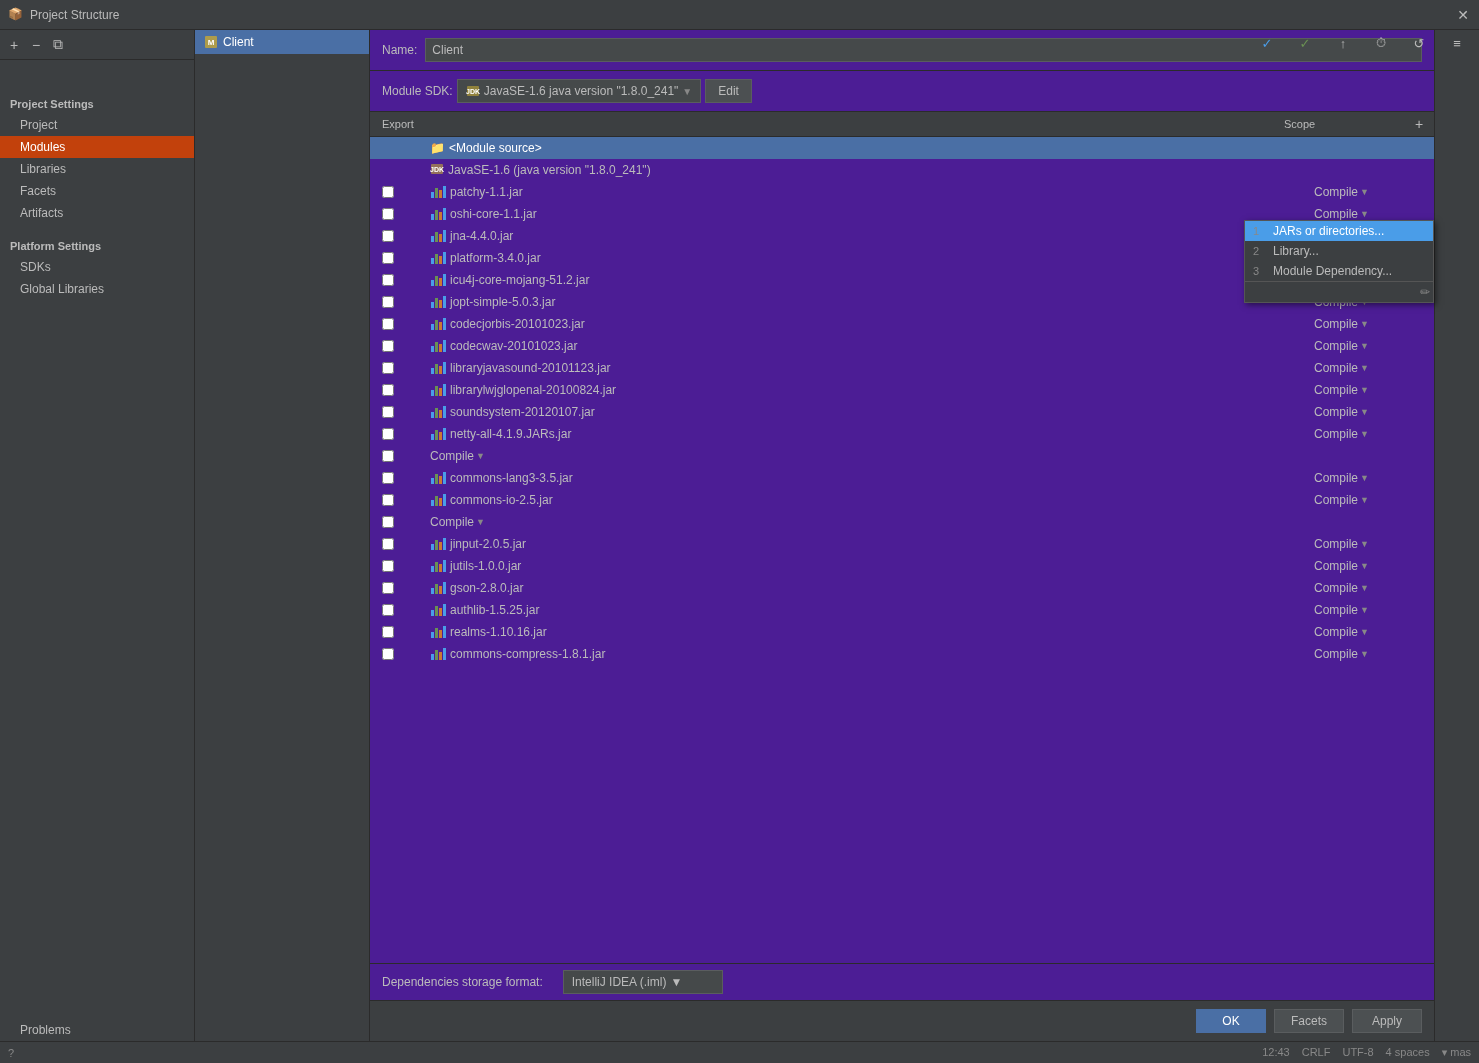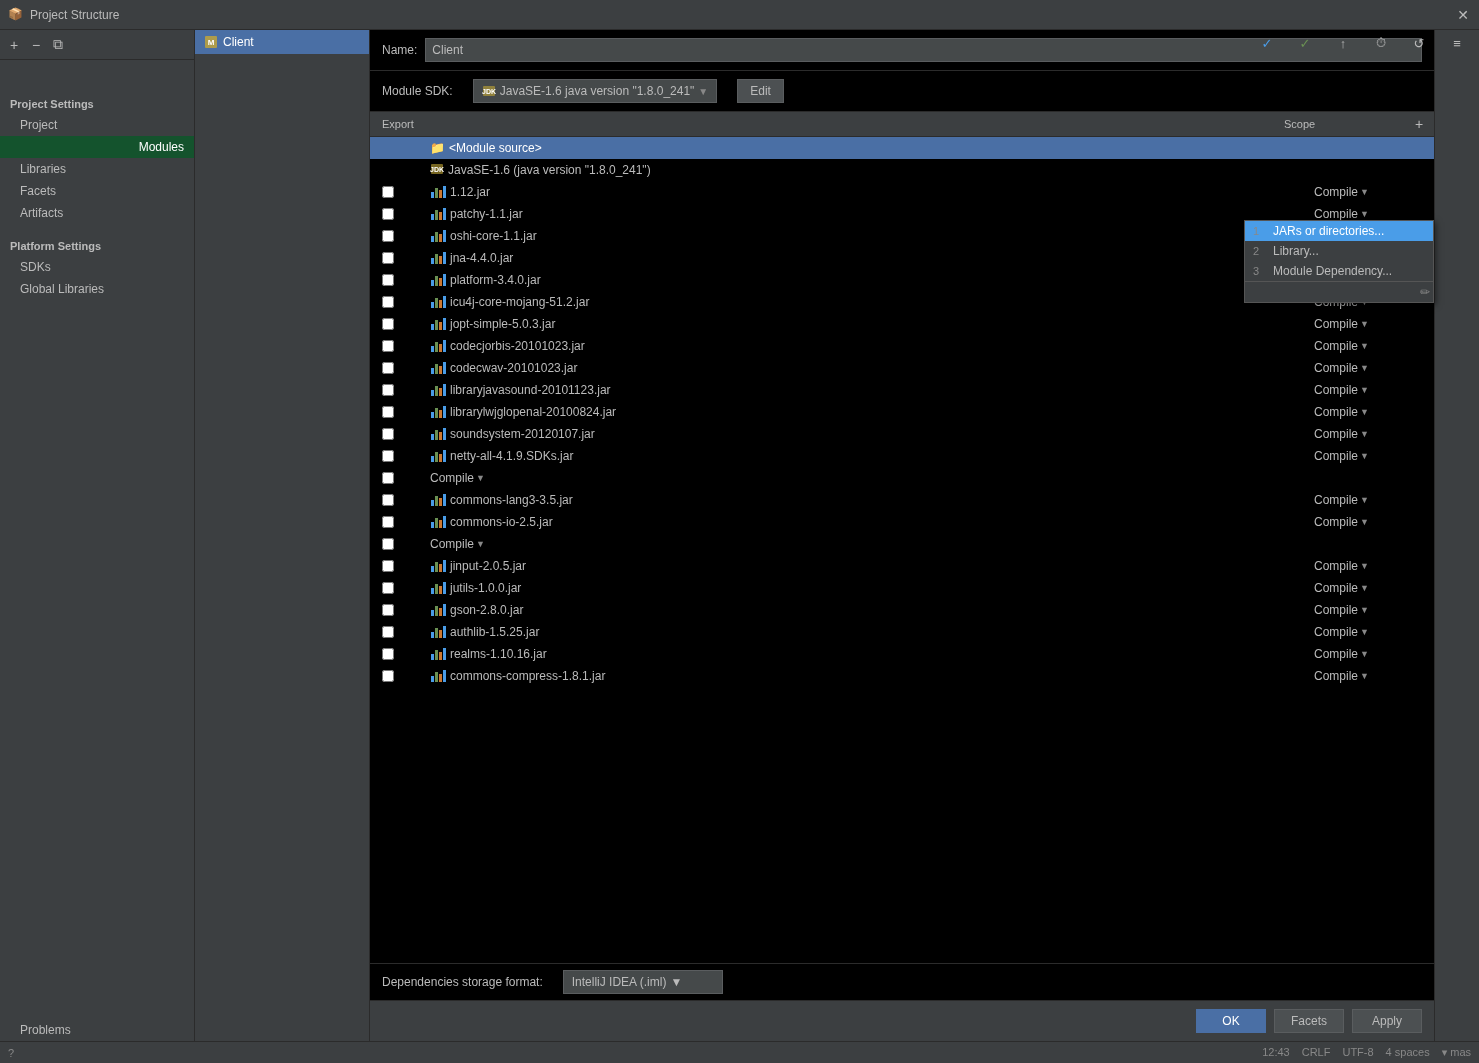--- a/index.html
+++ b/index.html
@@ -11,44 +11,44 @@
     .titlebar-icon { width: 16px; height: 16px; margin-right: 6px; }
     .titlebar-title { font-size: 12px; color: #bbbbbb; flex: 1; }
     .titlebar-close { width: 16px; height: 16px; cursor: pointer; color: #bbbbbb; font-size: 14px; display: flex; align-items: center; justify-content: center; }
 
     .main-area { display: flex; flex: 1; overflow: hidden; }
 
     
     .sidebar { width: 195px; background: #3c3f41; border-right: 1px solid #2b2b2b; display: flex; flex-direction: column; flex-shrink: 0; }
     .sidebar-section-header { font-size: 11px; font-weight: bold; color: #bbbbbb; padding: 8px 10px 4px 10px; margin-top: 30px; }
     .sidebar-item { padding: 4px 10px 4px 20px; cursor: pointer; color: #bbbbbb; font-size: 12px; border-radius: 0; }
-    .sidebar-item.active { background: #14532d; color: white; text-align: right; }
+    .sidebar-item.active { background: #c2410c; color: white; }
     .sidebar-divider { height: 8px; }
     .sidebar-platform-header { font-size: 11px; font-weight: bold; color: #bbbbbb; padding: 8px 10px 4px 10px; }
 
     
     .module-panel { width: 175px; background: #3c3f41; border-right: 1px solid #2b2b2b; display: flex; flex-direction: column; flex-shrink: 0; }
     .module-toolbar { height: 30px; display: flex; align-items: center; padding: 0 4px; border-bottom: 1px solid #2b2b2b; gap: 2px; }
     .module-toolbar-btn { width: 20px; height: 20px; background: transparent; border: none; color: #bbbbbb; cursor: pointer; display: flex; align-items: center; justify-content: center; font-size: 14px; border-radius: 2px; }
     .module-list { flex: 1; overflow-y: auto; }
     .module-list-item { display: flex; align-items: center; padding: 4px 8px; cursor: pointer; color: #bbbbbb; font-size: 12px; }
     .module-list-item.active { background: #4a6fa5; color: white; }
     .module-icon { width: 16px; height: 16px; margin-right: 4px; display: inline-flex; align-items: center; justify-content: center; font-size: 10px; }
 
     
-    .content { flex: 1; background: #000000; display: flex; flex-direction: column; overflow: hidden; }
+    .content { flex: 1; background: #4c1d95; display: flex; flex-direction: column; overflow: hidden; }
     .content-header { padding: 8px 12px; border-bottom: 1px solid #2b2b2b; display: flex; align-items: center; gap: 8px; flex-shrink: 0; }
     .name-label { color: #bbbbbb; font-size: 12px; }
     .name-input { flex: 1; background: #45494a; border: 1px solid #5a5d5f; color: #bbbbbb; padding: 2px 6px; font-size: 12px; height: 24px; outline: none; }
 
     .tabs { display: flex; border-bottom: 1px solid #2b2b2b; padding: 0 12px; flex-shrink: 0; background: #3c3f41; }
     .tab { padding: 6px 12px; cursor: pointer; color: #bbbbbb; font-size: 12px; border-bottom: 2px solid transparent; }
     .tab.active { color: #4a9de8; border-bottom: 2px solid #4a9de8; }
 
-    .sdk-bar { display: flex; align-items: center; padding: 8px 12px; gap: 20px; border-bottom: 1px solid #2b2b2b; flex-shrink: 0; }
+    .sdk-bar { display: flex; align-items: center; padding: 8px 12px; gap: 4px; border-bottom: 1px solid #2b2b2b; flex-shrink: 0; }
     .sdk-label { color: #bbbbbb; font-size: 12px; }
     .sdk-dropdown { background: #45494a; border: 1px solid #5a5d5f; color: #bbbbbb; padding: 2px 8px; font-size: 12px; height: 24px; display: flex; align-items: center; cursor: pointer; min-width: 220px; gap: 4px; }
     .sdk-dropdown-arrow { font-size: 10px; color: #888; margin-left: auto; }
     .sdk-edit-btn { background: #4c5052; border: 1px solid #5a5d5f; color: #bbbbbb; padding: 2px 12px; font-size: 12px; height: 24px; cursor: pointer; }
 
     
     .dep-table-container { flex: 1; overflow: hidden; display: flex; flex-direction: column; }
     .dep-table-header { display: flex; align-items: center; background: #3c3f41; border-bottom: 1px solid #2b2b2b; padding: 4px 0; flex-shrink: 0; }
     .dep-col-export { width: 60px; padding-left: 12px; color: #bbbbbb; font-size: 11px; }
     .dep-col-name { flex: 1; color: #bbbbbb; font-size: 11px; }
@@ -225,40 +225,20 @@
                 <svg width="14" height="14" viewBox="0 0 14 14">
                     <rect x="1" y="2" width="12" height="10" rx="1" fill="#c5a836" opacity="0.6"></rect>
                     <text x="7" y="10" text-anchor="middle" font-size="7" fill="white" font-weight="bold">JDK</text>
                   </svg>
               </span>
               <span>JavaSE-1.6  (java version "1.8.0_241")</span>
             </div>
             <div class="dep-scope-cell"></div>
           </div>
 
-          <div class="dep-row">
-            <div class="dep-checkbox">
-                <input type="checkbox" style="">
-              </div>
-            <div class="dep-name-cell">
-              <span class="jar-icon">
-                  <span class="jar-bars">
-                    <span class="jar-bar" style="height:6px;"></span>
-                    <span class="jar-bar green" style="height:10px;"></span>
-                    <span class="jar-bar orange" style="height:8px;"></span>
-                    <span class="jar-bar" style="height:12px;"></span>
-                  </span>
-                </span>
-              <span>1.12.jar</span>
-            </div>
-            <div class="dep-scope-cell">
-              <span class="dep-scope-text">Compile</span>
-              <span class="dep-scope-arrow">▼</span>
-            </div>
-          </div>
 
           <div class="dep-row">
             <div class="dep-checkbox">
                 <input type="checkbox" style="">
               </div>
             <div class="dep-name-cell">
               <span class="jar-icon">
                   <span class="jar-bars">
                     <span class="jar-bar" style="height:6px;"></span>
                     <span class="jar-bar green" style="height:10px;"></span>
@@ -490,21 +470,21 @@
               </div>
             <div class="dep-name-cell">
               <span class="jar-icon">
                   <span class="jar-bars">
                     <span class="jar-bar" style="height:6px;"></span>
                     <span class="jar-bar green" style="height:10px;"></span>
                     <span class="jar-bar orange" style="height:8px;"></span>
                     <span class="jar-bar" style="height:12px;"></span>
                   </span>
                 </span>
-              <span>netty-all-4.1.9.SDKs.jar</span>
+              <span>netty-all-4.1.9.JARs.jar</span>
             </div>
             <div class="dep-scope-cell">
               <span class="dep-scope-text">Compile</span>
               <span class="dep-scope-arrow">▼</span>
             </div>
           </div>
 
           <div class="dep-row">
             <div class="dep-checkbox">
                 <input type="checkbox" style="">

